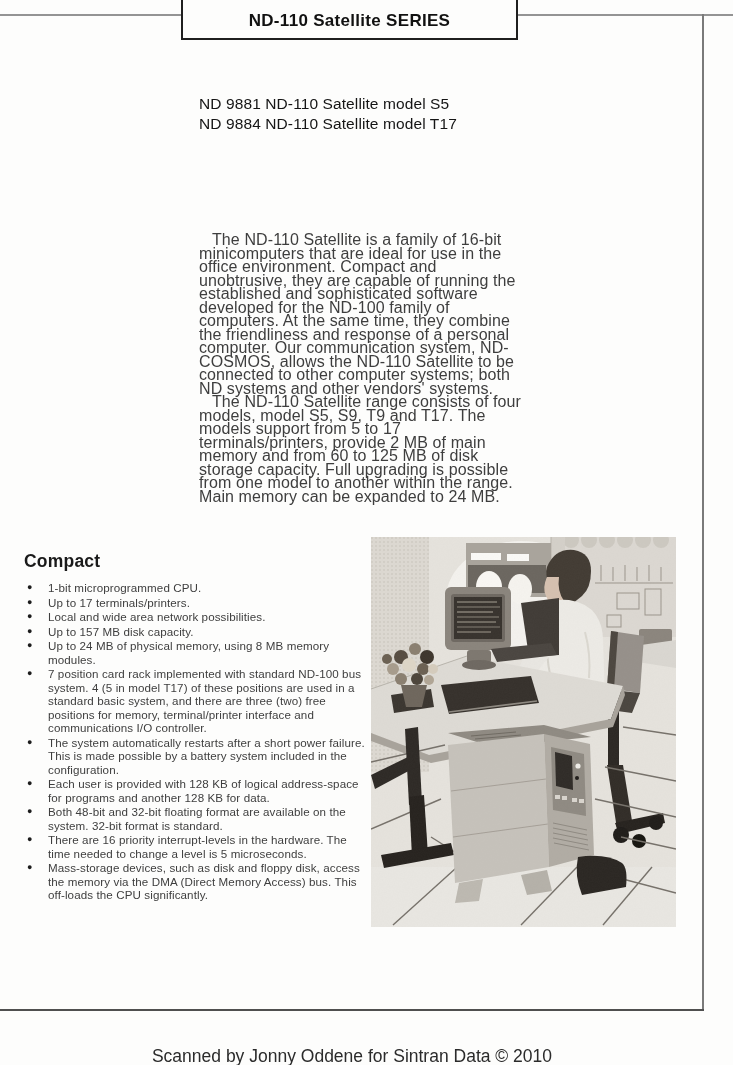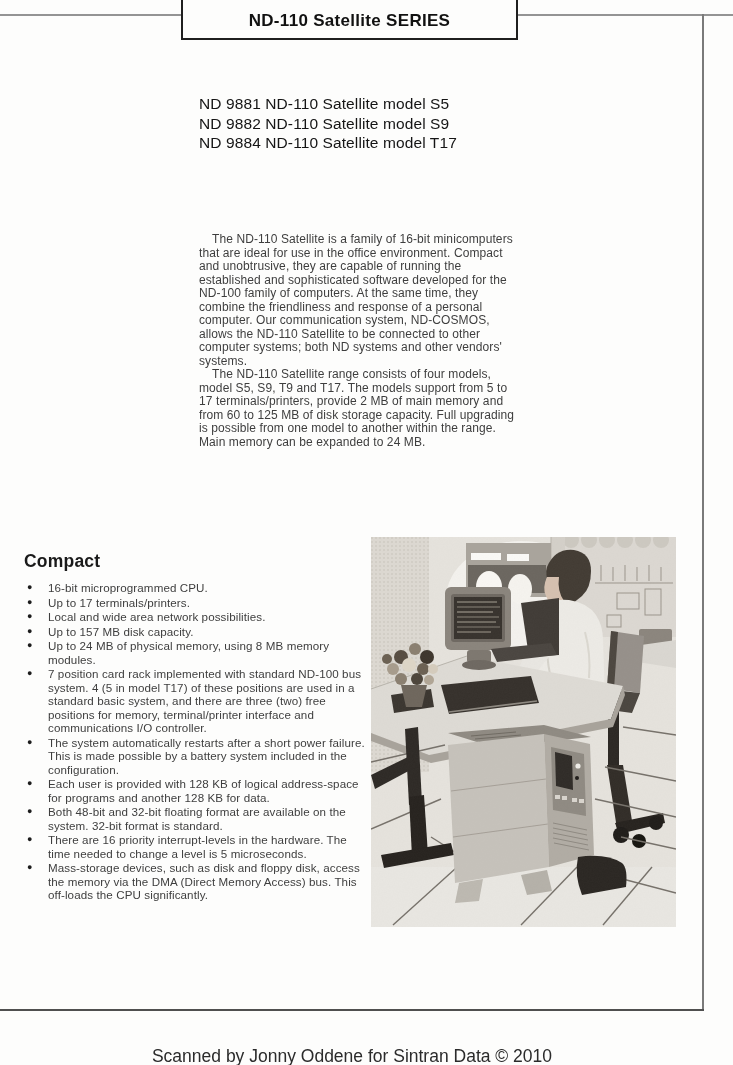--- a/index.html
+++ b/index.html
@@ -26,21 +26,21 @@
     position:absolute; left:199px; top:94px;
     font-size:15.5px; font-weight:normal; line-height:19.5px;
     letter-spacing:0.1px; color:#151515;
   }
 
   .intro { position:absolute; left:199px; top:233px; width:325px; }
   .section-heading {
     font-size:17.5px; font-weight:bold; color:#1a1a1a; margin:0 0 9px 0; letter-spacing:0.2px;
   }
   .body-text {
-    font-size:12px; line-height:13.5px; color:#3e3e3e;
+    font-size:16px; line-height:13.5px; color:#3e3e3e;
     letter-spacing:0.1px; margin:0; text-align:left;
   }
   .body-text.indent { text-indent:13px; }
 
   .features { position:absolute; left:24px; top:551px; width:343px; }
   .features ul { list-style:none; margin:9px 0 0 0; padding:0; }
   .features li { display:flex; margin:0 0 1px 0; }
   .features .bullet { width:21px; flex:none; font-size:9px; line-height:13.5px; color:#1c1c1c; padding-left:3px; }
   .features .f-text { flex:1; font-size:11.6px; line-height:13.5px; color:#3e3e3e; letter-spacing:0.1px; }
 
@@ -60,35 +60,34 @@
   <div class="rule-top"></div>
   <div class="rule-right"></div>
   <div class="rule-bottom"></div>
 
   <div class="title-box">
     <span class="t">ND-110 Satellite SERIES</span>
   </div>
 
   <div class="models">
     <div>ND 9881 ND-110 Satellite model S5</div>
-    <div>ND 9882 ND-110 Satellite model S9</div>
     <div>ND 9884 ND-110 Satellite model T17</div>
   </div>
 
   <div class="intro">
     <p class="body-text indent">The ND-110 Satellite is a family of 16-bit minicomputers that are ideal for use in the office environment. Compact and unobtrusive, they are capable of running the established and sophisticated software developed for the ND-100 family of computers. At the same time, they combine the friendliness and response of a personal computer. Our communication system, ND-COSMOS, allows the ND-110 Satellite to be connected to other computer systems; both ND systems and other vendors' systems.</p>
     <p class="body-text indent">The ND-110 Satellite range consists of four models, model S5, S9, T9 and T17. The models support from 5 to 17 terminals/printers, provide 2 MB of main memory and from 60 to 125 MB of disk storage capacity. Full upgrading is possible from one model to another within the range. Main memory can be expanded to 24 MB.</p>
   </div>
 
   <div class="features">
     <h2 class="section-heading">Compact</h2>
     <ul>
       <li>
           <span class="bullet">●</span>
-          <span class="f-text">16-bit microprogrammed CPU.</span>
+          <span class="f-text">1-bit microprogrammed CPU.</span>
         </li>
       <li>
           <span class="bullet">●</span>
           <span class="f-text">Up to 17 terminals/printers.</span>
         </li>
       <li>
           <span class="bullet">●</span>
           <span class="f-text">Local and wide area network possibilities.</span>
         </li>
       <li>

